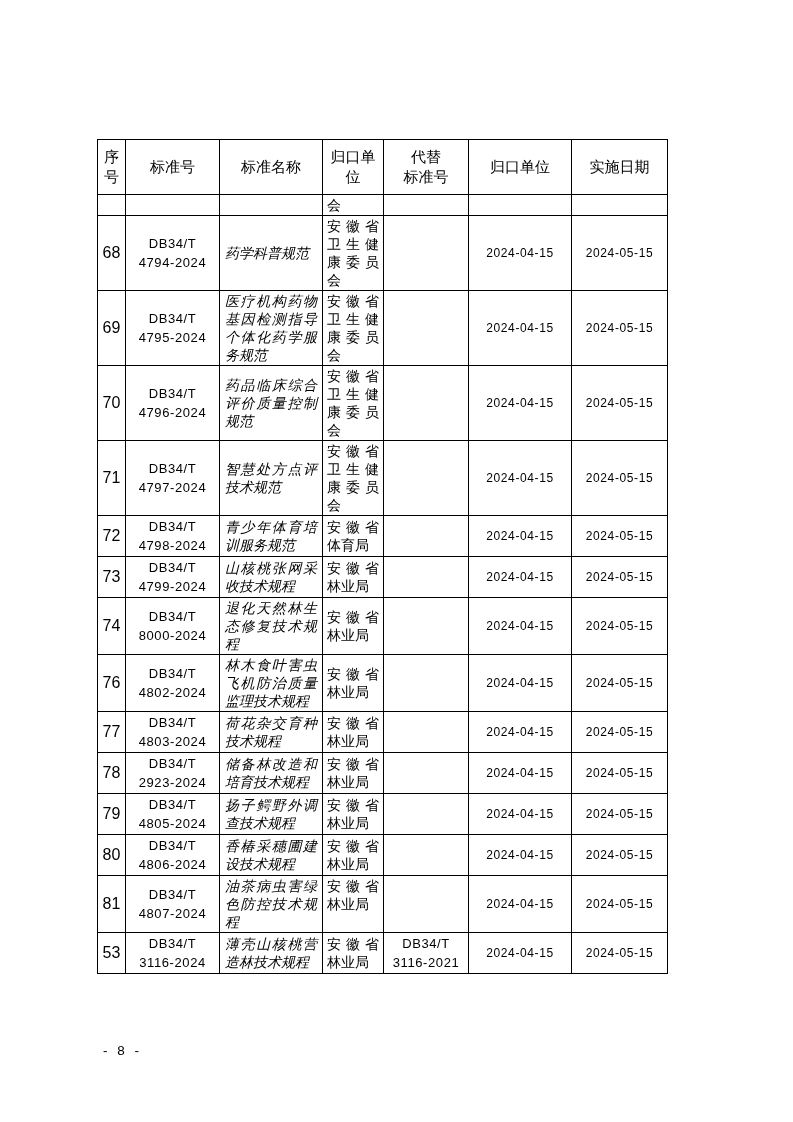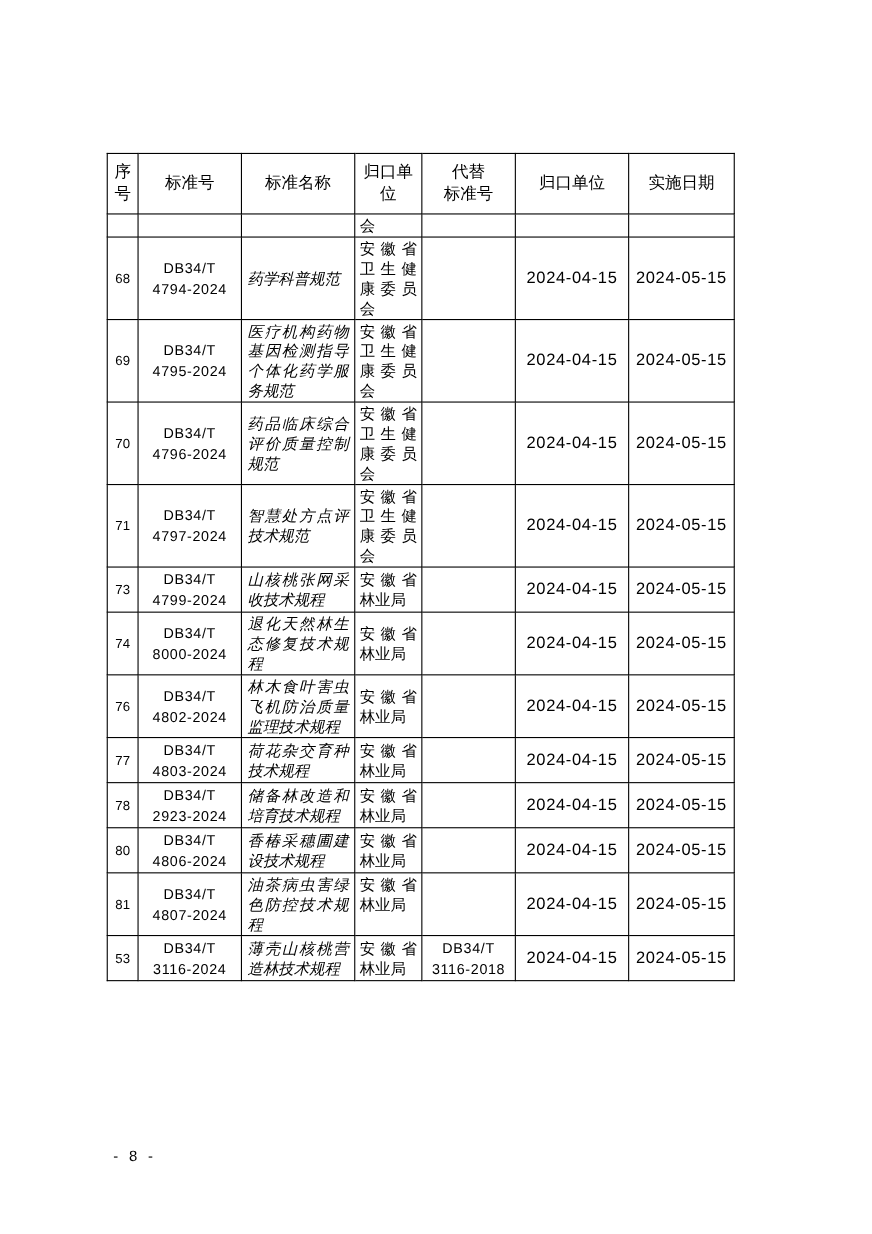--- a/index.html
+++ b/index.html
@@ -33,33 +33,33 @@
     line-height: 20px;
     padding: 7px 2px;
     text-align: center;
     white-space: pre-line;
   }
   .std-table td {
     font-size: 14px;
     line-height: 18px;
     padding: 1px 5px;
   }
-  td.c-no { text-align: center; font-size: 12px; padding: 1px 2px; }
+  td.c-no { text-align: center; font-size: 16px; padding: 1px 2px; }
   td.c-std_no, td.c-replaces {
     font-size: 13px;
     letter-spacing: 0.6px;
     line-height: 19px;
     text-align: center;
     word-break: break-word;
   }
   td.c-name { text-align: justify; font-style: italic; }
   td.c-unit { text-align: justify; padding: 1px 4px; }
   td.c-approval_date, td.c-impl_date {
     text-align: center;
-    font-size: 15px;
+    font-size: 12px;
     letter-spacing: 0.6px;
     white-space: nowrap;
   }
   tr.carryover-row td { height: 18px; line-height: 16px; }
   td.valign-top { vertical-align: top; }
   tr.cut-row td.c-name, tr.cut-row td.c-unit { text-align-last: justify; }
   tr.cut-row td { height: 19px; }
   .page-number {
     position: absolute;
     left: 103px;
@@ -135,20 +135,29 @@
         <tr>
           <td class="c-no">71</td>
           <td class="c-std_no">DB34/T 4797-2024</td>
           <td class="c-name">智慧处方点评技术规范</td>
           <td class="c-unit">安徽省卫生健康委员会</td>
           <td class="c-replaces"></td>
           <td class="c-approval_date">2024-04-15</td>
           <td class="c-impl_date">2024-05-15</td>
         </tr>
         <tr>
+          <td class="c-no">72</td>
+          <td class="c-std_no">DB34/T 4798-2024</td>
+          <td class="c-name">青少年体育培训服务规范</td>
+          <td class="c-unit">安徽省体育局</td>
+          <td class="c-replaces"></td>
+          <td class="c-approval_date">2024-04-15</td>
+          <td class="c-impl_date">2024-05-15</td>
+        </tr>
+        <tr>
           <td class="c-no">73</td>
           <td class="c-std_no">DB34/T 4799-2024</td>
           <td class="c-name">山核桃张网采收技术规程</td>
           <td class="c-unit">安徽省林业局</td>
           <td class="c-replaces"></td>
           <td class="c-approval_date">2024-04-15</td>
           <td class="c-impl_date">2024-05-15</td>
         </tr>
         <tr>
           <td class="c-no">74</td>
@@ -174,20 +183,29 @@
           <td class="c-name">荷花杂交育种技术规程</td>
           <td class="c-unit">安徽省林业局</td>
           <td class="c-replaces"></td>
           <td class="c-approval_date">2024-04-15</td>
           <td class="c-impl_date">2024-05-15</td>
         </tr>
         <tr>
           <td class="c-no">78</td>
           <td class="c-std_no">DB34/T 2923-2024</td>
           <td class="c-name">储备林改造和培育技术规程</td>
+          <td class="c-unit">安徽省林业局</td>
+          <td class="c-replaces"></td>
+          <td class="c-approval_date">2024-04-15</td>
+          <td class="c-impl_date">2024-05-15</td>
+        </tr>
+        <tr>
+          <td class="c-no">79</td>
+          <td class="c-std_no">DB34/T 4805-2024</td>
+          <td class="c-name">扬子鳄野外调查技术规程</td>
           <td class="c-unit">安徽省林业局</td>
           <td class="c-replaces"></td>
           <td class="c-approval_date">2024-04-15</td>
           <td class="c-impl_date">2024-05-15</td>
         </tr>
         <tr>
           <td class="c-no">80</td>
           <td class="c-std_no">DB34/T 4806-2024</td>
           <td class="c-name">香椿采穗圃建设技术规程</td>
           <td class="c-unit">安徽省林业局</td>
@@ -202,20 +220,20 @@
           <td class="c-unit valign-top">安徽省林业局</td>
           <td class="c-replaces"></td>
           <td class="c-approval_date">2024-04-15</td>
           <td class="c-impl_date">2024-05-15</td>
         </tr>
         <tr>
           <td class="c-no">53</td>
           <td class="c-std_no">DB34/T 3116-2024</td>
           <td class="c-name">薄壳山核桃营造林技术规程</td>
           <td class="c-unit">安徽省林业局</td>
-          <td class="c-replaces">DB34/T 3116-2018</td>
+          <td class="c-replaces">DB34/T 3116-2021</td>
           <td class="c-approval_date">2024-04-15</td>
           <td class="c-impl_date">2024-05-15</td>
         </tr>
       </tbody>
   </table>
   <div class="page-number">- 8 -</div>
 </div>
 
 </body></html>

